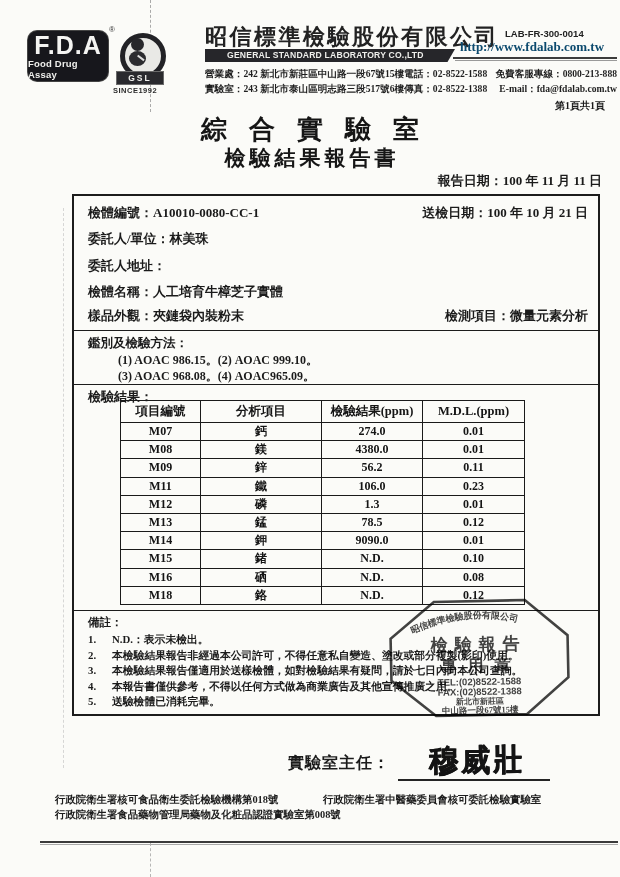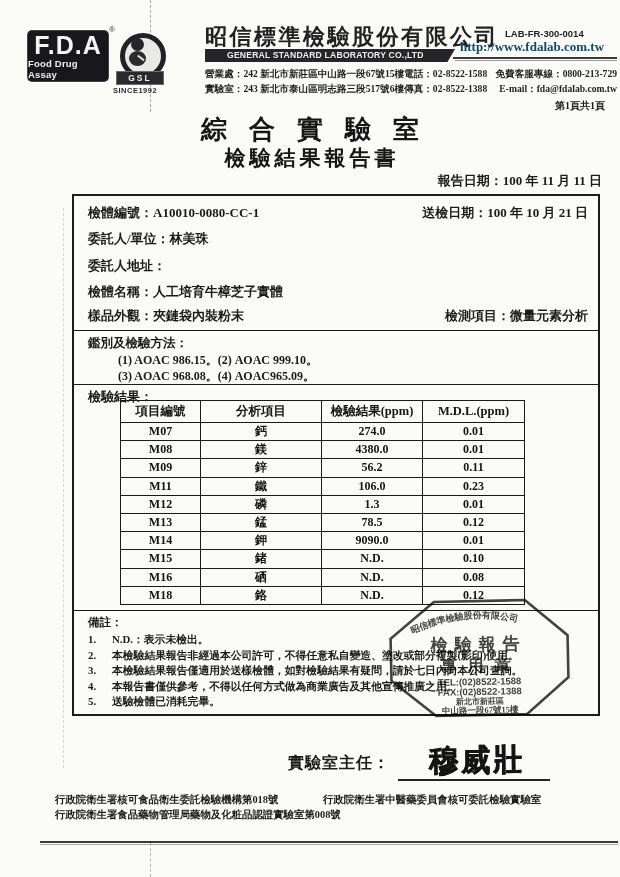--- a/index.html
+++ b/index.html
@@ -13,21 +13,21 @@
   }
   .page{position:absolute;inset:0;background:#fbfbf8;}
   .abs{position:absolute;}
 
   
   .fold-top{left:150px;top:0;height:112px;border-left:1.5px dashed #8f8f8f;opacity:.75;}
   .fold-bottom{left:150px;top:843px;height:34px;border-left:1.5px dashed #9a9a9a;opacity:.7;}
   .margin-dashes{left:63px;top:208px;height:560px;border-left:1px dashed #b9b9b9;opacity:.55;}
 
   
-  .fda-box{left:28px;top:31px;width:80px;height:50px;background:#17171c;border-radius:4px;
+  .fda-box{left:28px;top:31px;width:80px;height:50px;background:#17171c;border-radius:9px;
     display:flex;flex-direction:column;align-items:center;justify-content:center;box-shadow:0 0 0 1px #444;}
   .fda-acronym{color:#f4f4f2;font-family:"Liberation Sans","DejaVu Sans",sans-serif;
     font-weight:bold;font-size:25px;line-height:25px;letter-spacing:1px;}
   .fda-tagline{color:#efefec;font-family:"Liberation Sans","DejaVu Sans",sans-serif;
     font-weight:bold;font-size:9.5px;line-height:11px;letter-spacing:.2px;}
   .fda-reg{left:109px;top:25px;font-size:8px;color:#333;font-family:"Liberation Sans",sans-serif;}
 
   .gsl-circle{left:120px;top:33px;width:36px;height:36px;border:5px solid #222226;border-radius:50%;background:#e9e9e6;}
   .gsl-dot-top{left:131px;top:38px;width:13px;height:13px;border-radius:50%;background:#26262a;}
   .gsl-dot-bottom{left:129px;top:51px;width:17px;height:15px;border-radius:50%;background:#2b2b2f;}
@@ -135,21 +135,21 @@
   <div class="abs company-zh">昭信標準檢驗股份有限公司</div>
   <div class="abs company-banner">GENERAL STANDARD LABORATORY CO.,LTD</div>
   <div class="abs form-code">LAB-FR-300-0014</div>
   <div class="abs website">http://www.fdalab.com.tw</div>
   <div class="abs header-rule1"></div>
   <div class="abs header-rule2"></div>
 
   <div class="abs contact-row contact-row1">
     <span class="contact-addr">營業處：242 新北市新莊區中山路一段67號15樓</span>
     <span class="contact-mid">電話：02-8522-1588</span>
-    <span>免費客服專線：0800-213-729</span>
+    <span>免費客服專線：0800-213-888</span>
   </div>
   <div class="abs contact-row contact-row2">
     <span class="contact-addr">實驗室：243 新北市泰山區明志路三段517號6樓</span>
     <span class="contact-mid">傳真：02-8522-1388</span>
     <span>E-mail：fda@fdalab.com.tw</span>
   </div>
   <div class="abs page-info">第1頁共1頁</div>
 
   <div class="abs title-lab">綜合實驗室</div>
   <div class="abs title-report">檢驗結果報告書</div>

